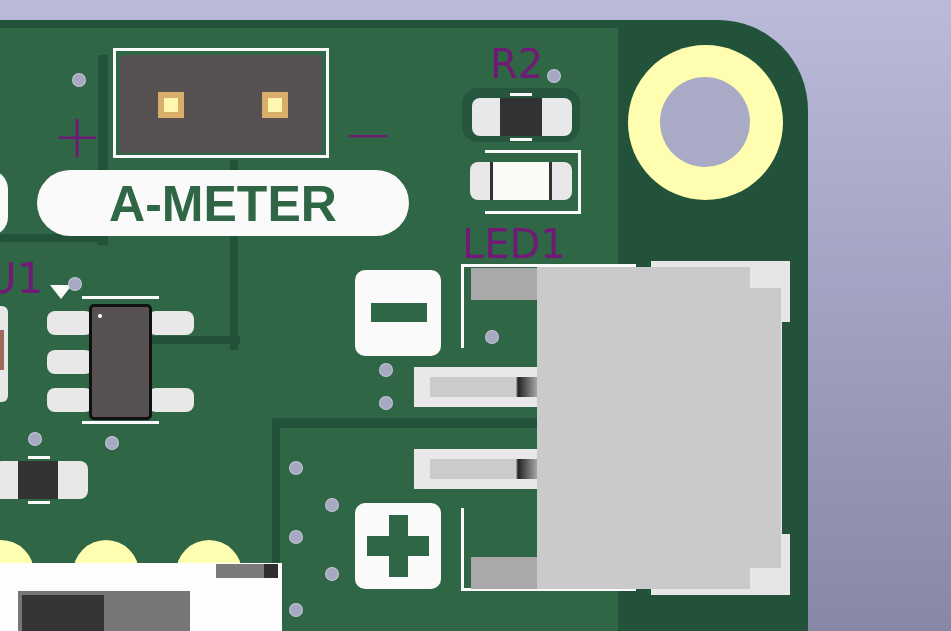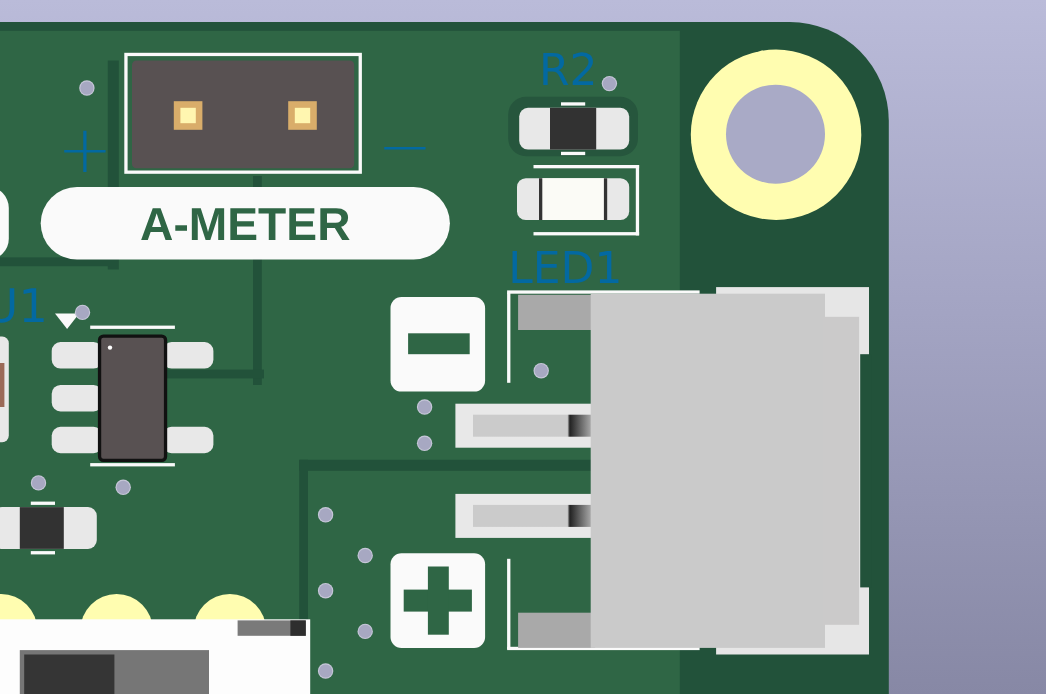--- a/index.html
+++ b/index.html
@@ -7,21 +7,21 @@
     background:linear-gradient(180deg,#babbd9 0%,#a3a4c3 45%,#8788a5 100%);
     font-family:"DejaVu Sans",sans-serif;}
   .abs{position:absolute;}
   #board{left:-20px;top:20px;width:828px;height:640px;background:#22523a;border-top-right-radius:90px;}
   .fill{background:#2f6645;}
   .trace{background:#22523a;}
   .silk{background:#fafafa;}
   .via{width:12px;height:12px;border-radius:50%;background:#a7a8c2;box-shadow:0 0 0 1px #c6c7d8;}
   .pad-w{background:#e8e8e8;border-radius:8px;}
   .thp{border-radius:50%;background:#fffdb0;}
-  .txt{color:#0369a1;font-family:"DejaVu Sans",sans-serif;line-height:1;white-space:nowrap;}
+  .txt{color:#701a75;font-family:"DejaVu Sans",sans-serif;line-height:1;white-space:nowrap;}
 </style>
 </head>
 <body>
 
 <div id="board" class="abs"></div>
 
 <div class="abs fill" style="left:0;top:28px;width:618px;height:603px;"></div>
 <div class="abs trace" style="left:98px;top:55px;width:10px;height:190px;"></div>
 <div class="abs trace" style="left:230px;top:160px;width:8px;height:190px;"></div>
 <div class="abs trace" style="left:150px;top:336px;width:90px;height:8px;"></div>
@@ -38,21 +38,21 @@
     <div style="margin:6px;width:14px;height:14px;background:#fff6b0;"></div>
   </div>
 <div class="abs" style="left:262px;top:92px;width:26px;height:26px;background:#d9ad6a;">
     <div style="margin:6px;width:14px;height:14px;background:#fff6b0;"></div>
   </div>
 <div class="abs txt" style="left:52px;top:106px;font-size:60px;font-weight:300;">+</div>
 <div class="abs txt" style="left:343px;top:104px;font-size:60px;font-weight:300;">−</div>
 <div class="abs via" style="left:73px;top:74px;"></div>
 
 <div class="abs" style="left:37px;top:170px;width:372px;height:66px;background:#fafafa;border-radius:33px;"></div>
-<div class="abs" style="left:37px;top:172px;width:372px;height:66px;text-align:center;font-size:42px;font-weight:bold;color:#2f6645;line-height:64px;font-family:'Liberation Sans',sans-serif;">A-METER</div>
+<div class="abs" style="left:37px;top:172px;width:372px;height:66px;text-align:center;font-size:50px;font-weight:bold;color:#2f6645;line-height:64px;font-family:'Liberation Sans',sans-serif;">A-METER</div>
 <div class="abs" style="left:-30px;top:170px;width:38px;height:66px;background:#fafafa;border-radius:33px;"></div>
 
 <div class="abs txt" style="left:490px;top:44px;font-size:40px;">R2</div>
 <div class="abs via" style="left:548px;top:70px;"></div>
 <div class="abs" style="left:462px;top:88px;width:118px;height:54px;background:#26563d;border-radius:16px;"></div>
 <div class="abs pad-w" style="left:472px;top:98px;width:100px;height:38px;"></div>
 <div class="abs" style="left:500px;top:98px;width:42px;height:38px;background:#323232;"></div>
 <div class="abs silk" style="left:510px;top:93px;width:22px;height:3px;"></div>
 <div class="abs silk" style="left:510px;top:138px;width:22px;height:3px;"></div>
 

